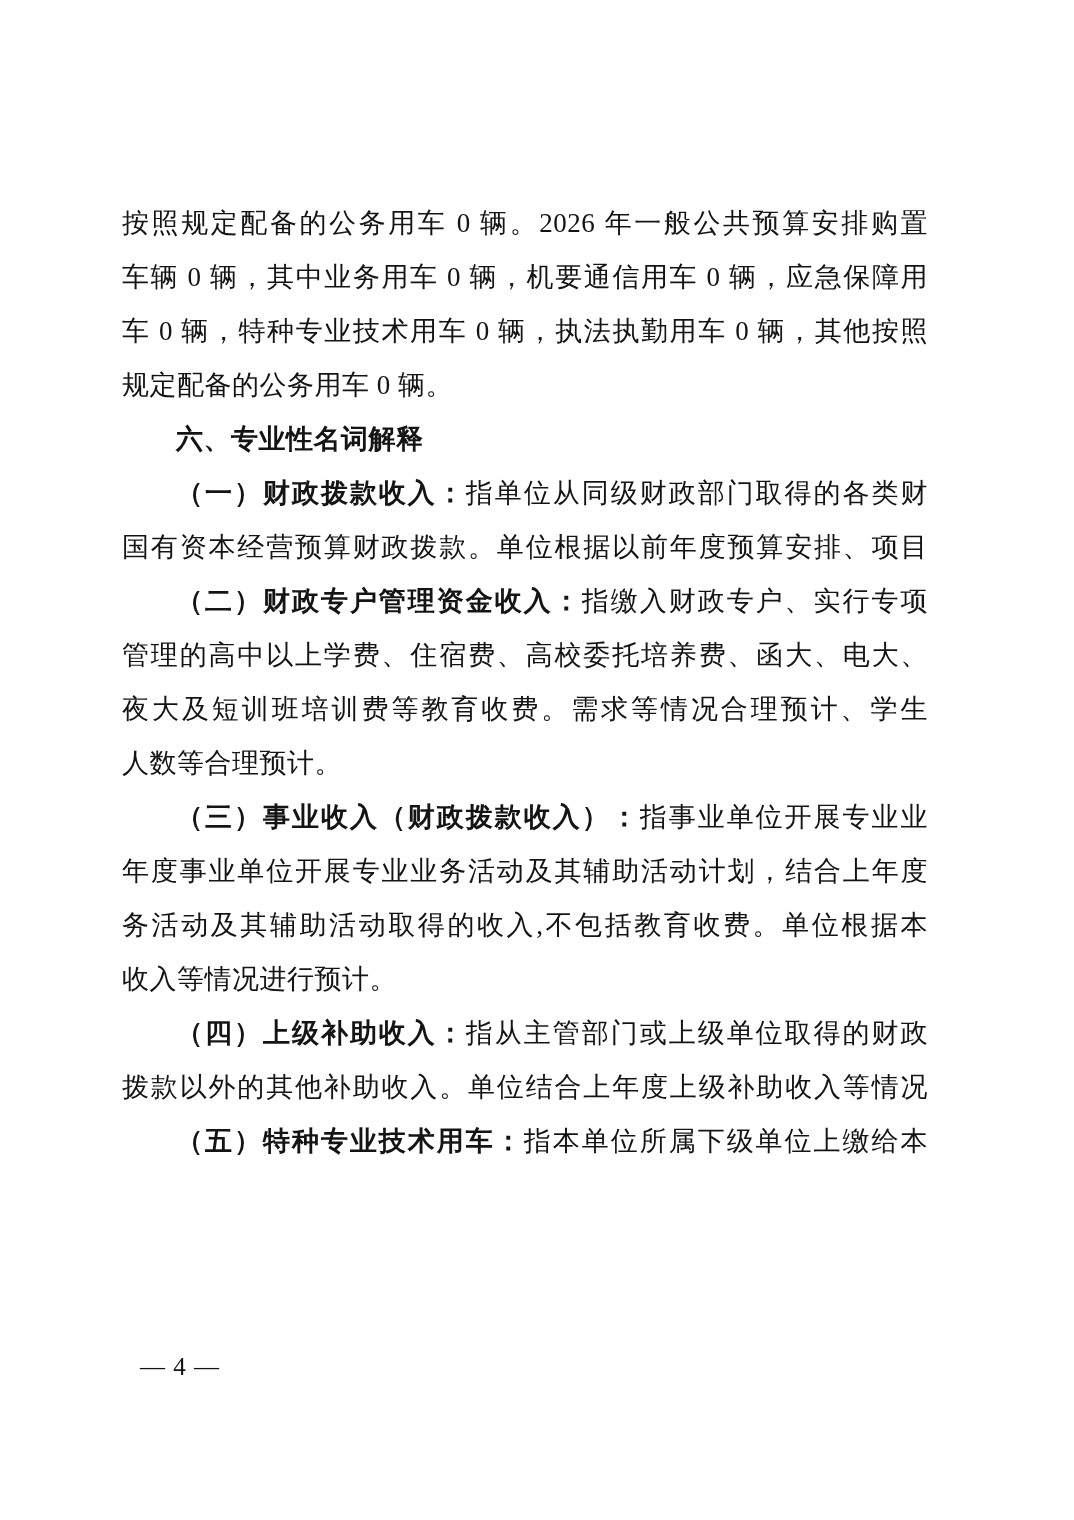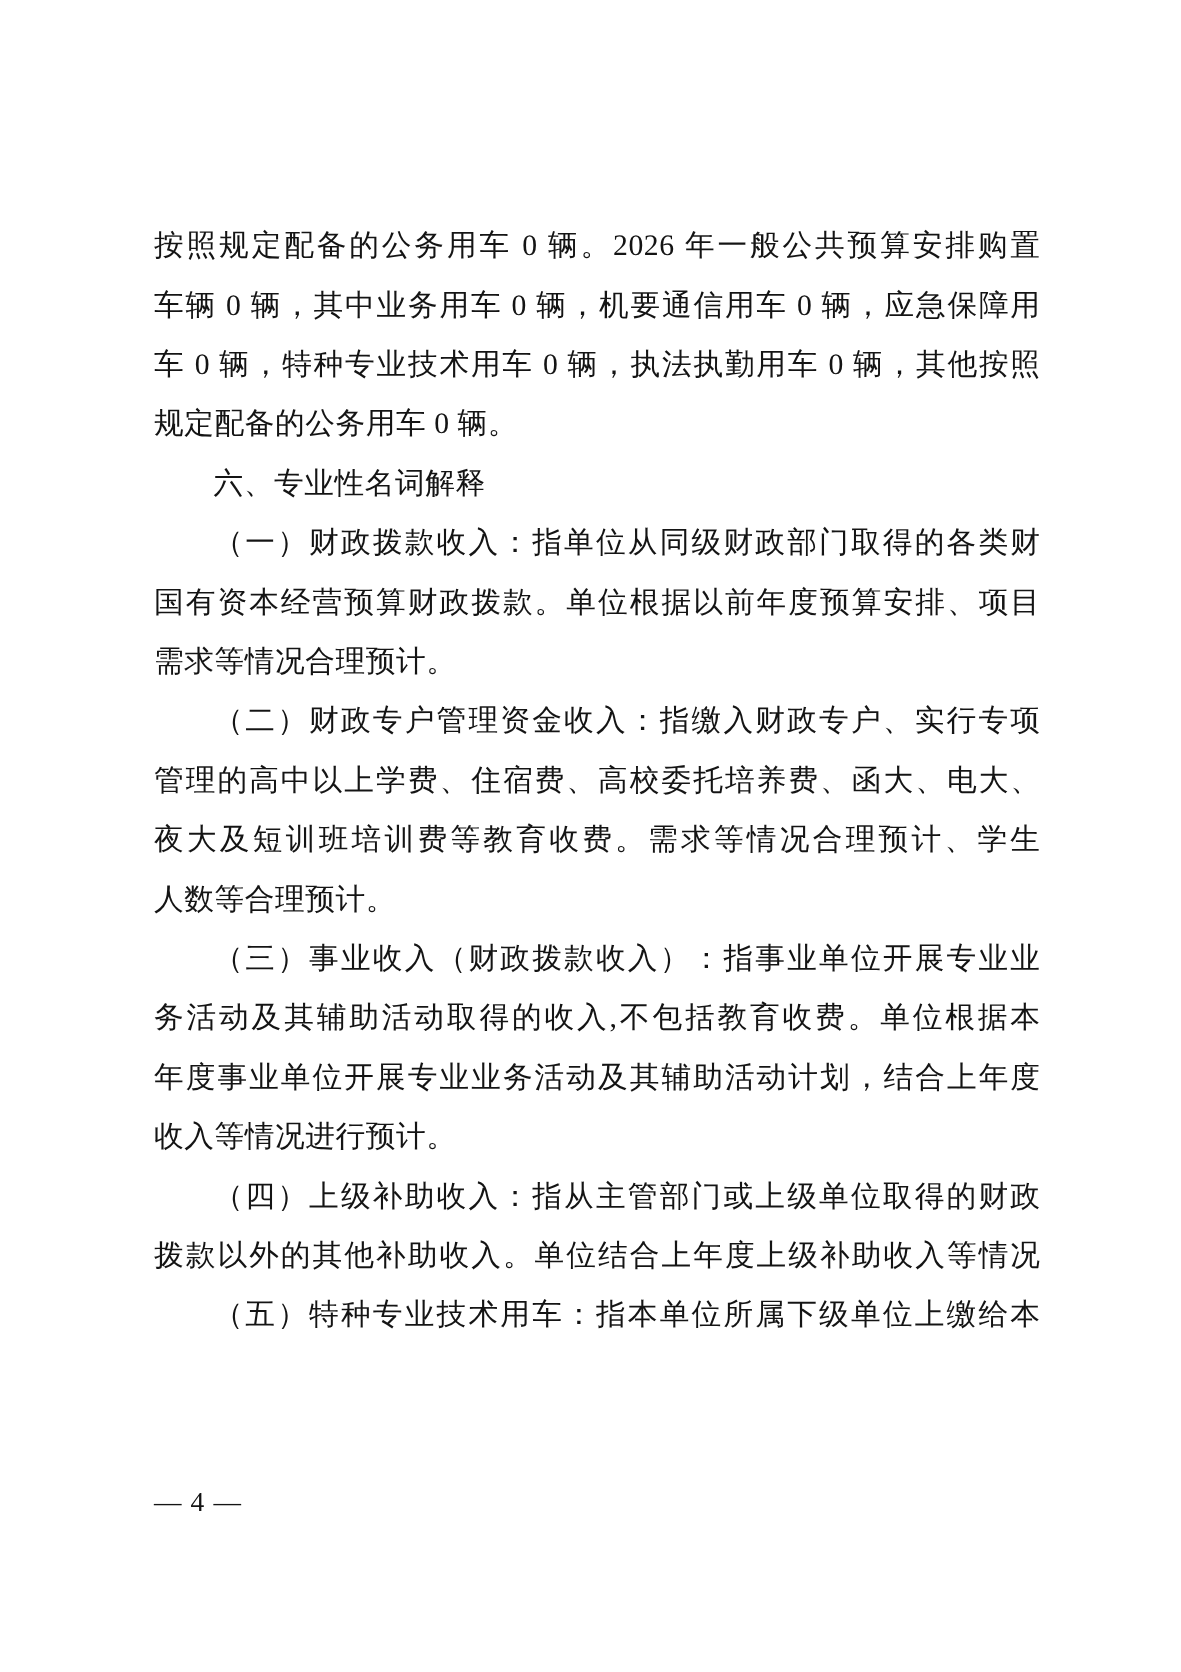--- a/index.html
+++ b/index.html
@@ -15,21 +15,21 @@
     font-family: "Liberation Serif", "DejaVu Serif", serif;
     color: #141414;
   }
   .page {
     position: absolute;
     inset: 0;
     background: #ffffff;
   }
   .doc-text {
     position: absolute;
-    left: 140px;
+    left: 122px;
     top: 196px;
     width: 806px;
   }
   .line {
     height: 54px;
     line-height: 54px;
     font-size: 27px;
     white-space: nowrap;
     letter-spacing: 0.5px;
   }
@@ -43,21 +43,21 @@
     text-align-last: left;
   }
   .line.indent {
     padding-left: 54px;
   }
   .line.heading {
     font-family: "Liberation Sans", "DejaVu Sans", sans-serif;
     font-weight: bold;
   }
   .run-bold {
-    font-weight: normal;
+    font-weight: bold;
   }
   .page-footer {
     position: absolute;
     left: 140px;
     top: 1352px;
     font-size: 25px;
     line-height: 30px;
     letter-spacing: 1px;
     font-family: "Liberation Serif", "DejaVu Serif", serif;
     color: #141414;
@@ -68,27 +68,26 @@
 
 <div class="page">
   <div class="doc-text">
       <div class="line body justify"><span>按照规定配备的公务用车 0 辆。2026 年一般公共预算安排购置</span></div>
       <div class="line body justify"><span>车辆 0 辆，其中业务用车 0 辆，机要通信用车 0 辆，应急保障用</span></div>
       <div class="line body justify"><span>车 0 辆，特种专业技术用车 0 辆，执法执勤用车 0 辆，其他按照</span></div>
       <div class="line body left"><span>规定配备的公务用车 0 辆。</span></div>
       <div class="line heading left indent"><span class="run-bold">六、专业性名词解释</span></div>
       <div class="line body justify indent"><span class="run-bold">（一）财政拨款收入：</span><span>指单位从同级财政部门取得的各类财</span></div>
       <div class="line body justify"><span>国有资本经营预算财政拨款。单位根据以前年度预算安排、项目</span></div>
-      <div class="line body left"><span>需求等情况合理预计。</span></div>
       <div class="line body justify indent"><span class="run-bold">（二）财政专户管理资金收入：</span><span>指缴入财政专户、实行专项</span></div>
       <div class="line body justify"><span>管理的高中以上学费、住宿费、高校委托培养费、函大、电大、</span></div>
       <div class="line body justify"><span>夜大及短训班培训费等教育收费。需求等情况合理预计、学生</span></div>
       <div class="line body left"><span>人数等合理预计。</span></div>
       <div class="line body justify indent"><span class="run-bold">（三）事业收入（财政拨款收入）：</span><span>指事业单位开展专业业</span></div>
+      <div class="line body justify"><span>年度事业单位开展专业业务活动及其辅助活动计划，结合上年度</span></div>
       <div class="line body justify"><span>务活动及其辅助活动取得的收入,不包括教育收费。单位根据本</span></div>
-      <div class="line body justify"><span>年度事业单位开展专业业务活动及其辅助活动计划，结合上年度</span></div>
       <div class="line body left"><span>收入等情况进行预计。</span></div>
       <div class="line body justify indent"><span class="run-bold">（四）上级补助收入：</span><span>指从主管部门或上级单位取得的财政</span></div>
       <div class="line body justify"><span>拨款以外的其他补助收入。单位结合上年度上级补助收入等情况</span></div>
       <div class="line body justify indent"><span class="run-bold">（五）特种专业技术用车：</span><span>指本单位所属下级单位上缴给本</span></div>
     </div>
   <div class="page-footer">— 4 —</div>
 </div>
 
 </body></html>

